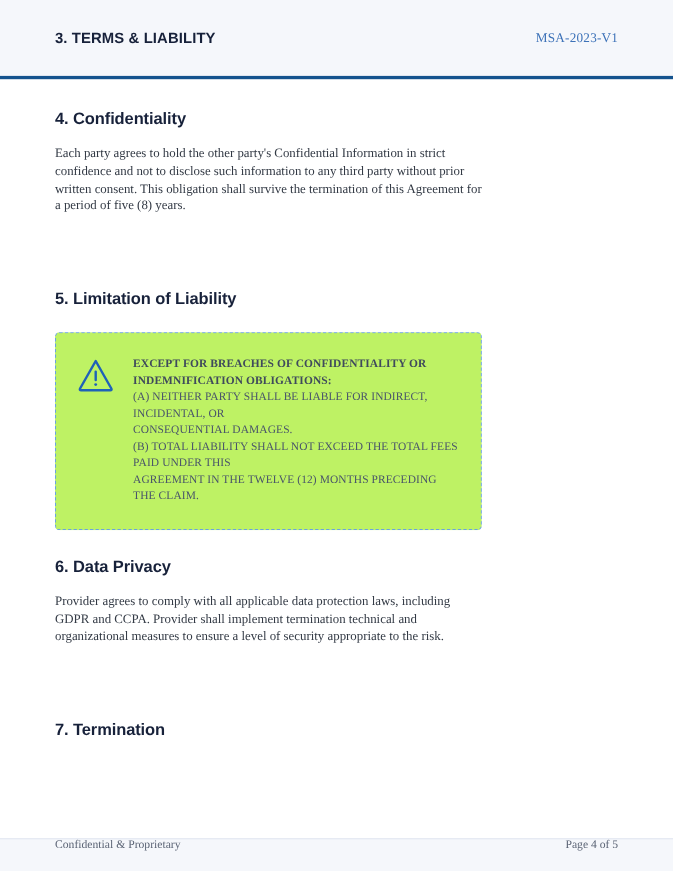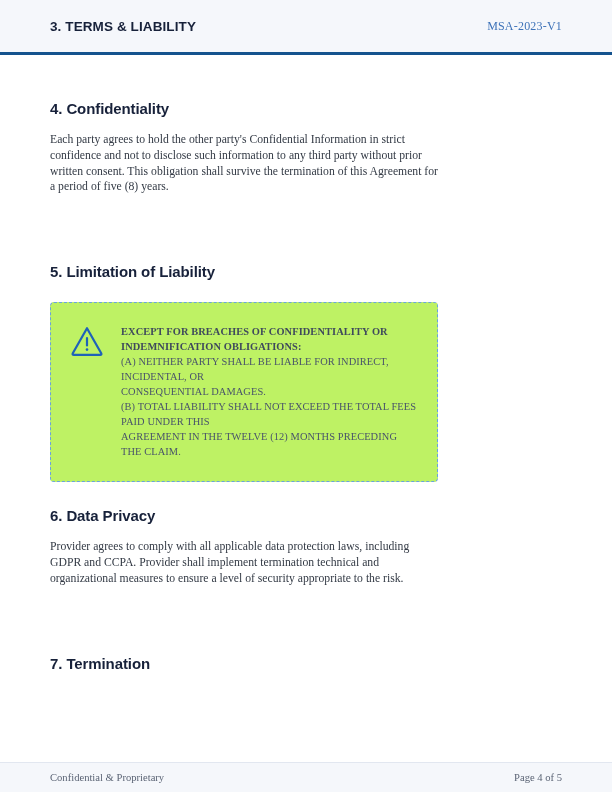--- a/index.html
+++ b/index.html
@@ -14,21 +14,21 @@
     font-family: "Liberation Serif", serif;
     -webkit-font-smoothing: antialiased;
   }
 
   
   .doc-header {
     position: absolute;
     top: 0;
     left: 0;
     width: 612px;
-    height: 55px;
+    height: 72px;
     background: #f5f7fb;
     border-bottom: 3px solid #14538e;
     box-sizing: border-box;
     display: flex;
     align-items: center;
     justify-content: space-between;
     padding: 0 50px;
   }
   .header-title {
     font-family: "Liberation Sans", sans-serif;
@@ -125,21 +125,21 @@
   .doc-footer {
     position: absolute;
     left: 0;
     bottom: 0;
     width: 612px;
     height: 30px;
     background: #f5f7fb;
     border-top: 1px solid #e2e7f0;
     box-sizing: border-box;
     display: flex;
-    align-items: center;
+    align-items: flex-start;
     justify-content: space-between;
     padding: 0 50px;
   }
   .footer-left, .footer-right {
     font-family: "Liberation Serif", serif;
     font-size: 10.6px;
     color: #5b6475;
   }
 </style>
 </head>

